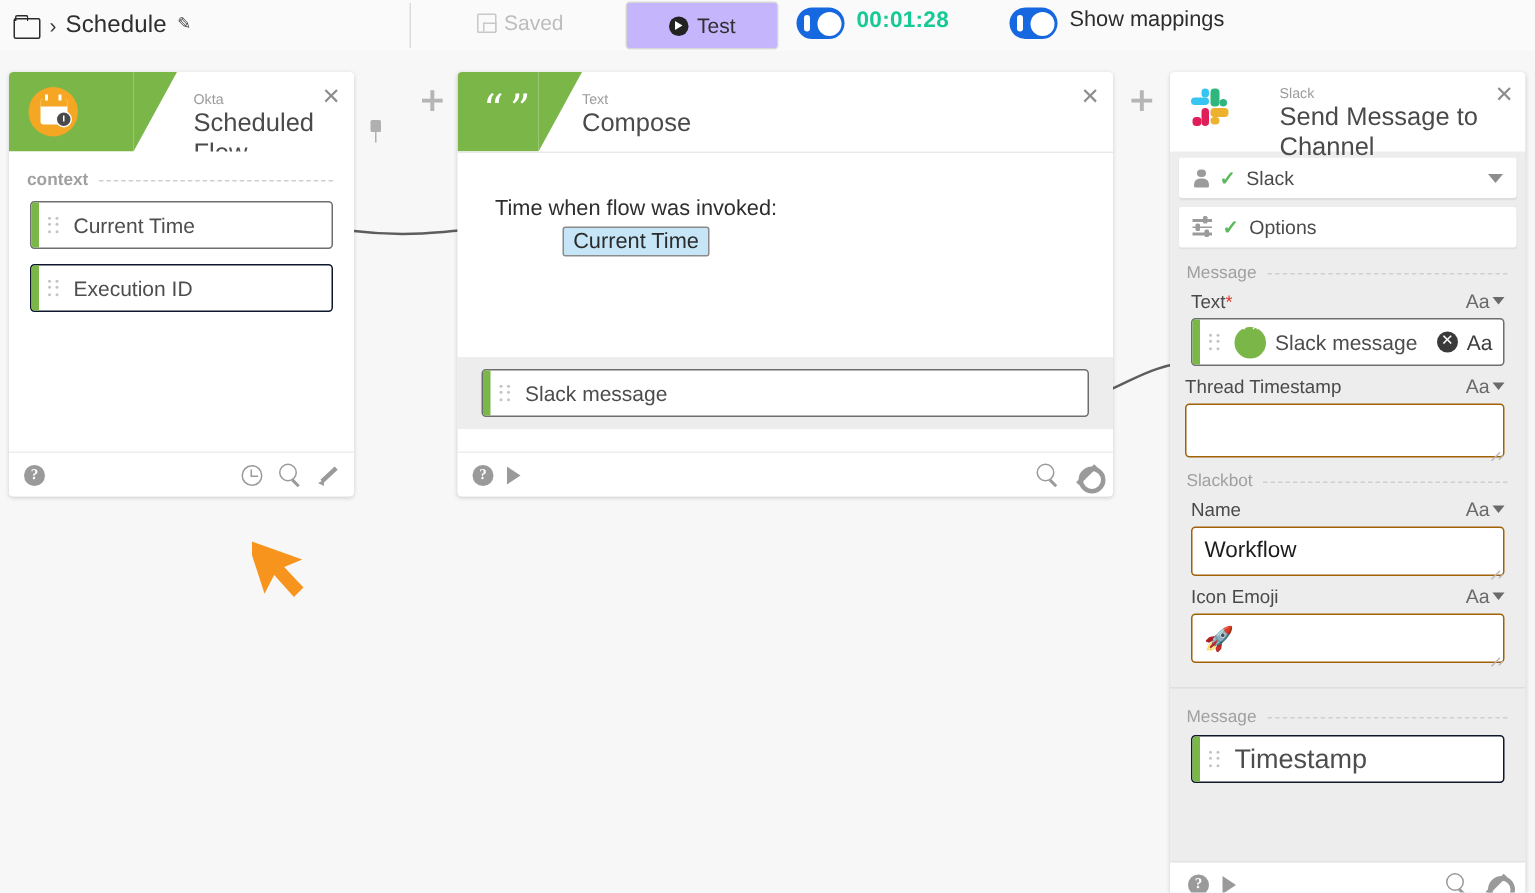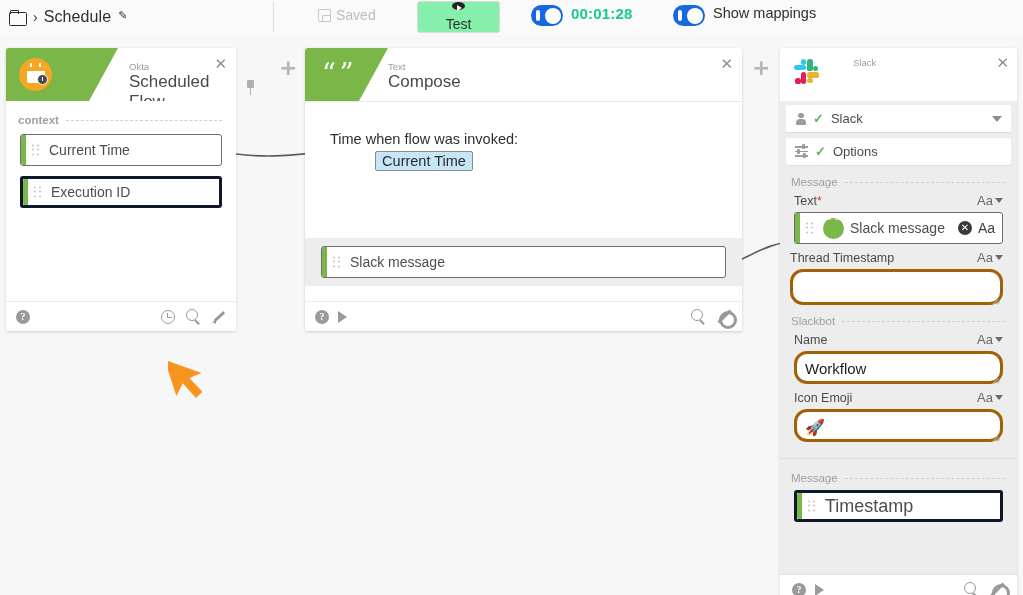--- a/index.html
+++ b/index.html
@@ -40,24 +40,24 @@
   .saved {
     position: absolute; left: 318px; top: 7px;
     display: flex; align-items: center; gap: 5px;
     color: #bdbdbd; font-size: 14px;
   }
   .disk { width: 13px; height: 13px; border: 1.4px solid #c8c8c8; border-radius: 1px; position: relative; }
   .disk:after { content:""; position:absolute; left:2.5px; top:5px; width:7px;height:5px;border:1.4px solid #c8c8c8;border-bottom:none;}
 
   .test-btn {
     position: absolute; left: 417px; top: 1px;
-    width: 83px; height: 32px;
-    background: #86efac; border: 1px solid #d8d8d8; border-radius: 3px;
+    width: 102px; height: 32px;
+    background: #c4b5fd; border: 1px solid #d8d8d8; border-radius: 3px;
     display: flex; align-items: center; justify-content: center; gap: 6px;
-    font-size: 14px; color: #303030; cursor: pointer; flex-direction: column;
+    font-size: 14px; color: #303030; cursor: pointer;
   }
   .play-circ { width: 13px; height: 13px; border-radius: 50%; background: #222; position: relative; }
   .play-circ:after {
     content: ""; position: absolute; left: 4.6px; top: 3.3px;
     border-left: 5px solid #fff; border-top: 3.2px solid transparent; border-bottom: 3.2px solid transparent;
   }
 
   .toggle-group { position: absolute; display: flex; align-items: flex-start; gap: 8px; }
   .tg-timer { left: 531px; top: 5px; }
   .tg-map { left: 673px; top: 5px; }
@@ -180,21 +180,21 @@
   }
   .okta-clk:after { content:""; position:absolute; left:3.5px;top:1.5px;width:1px;height:4px;background:#fff;}
 
   .section-label {
     font-size: 11.5px; color: #a0a0a0; display: flex; align-items: center; gap: 7px;
     white-space: nowrap;
   }
   .section-label .dash { flex: 1; border-top: 1px dashed #cfcfcf; height: 0; }
 
   .pill {
-    background: #fff; border: 3px solid #0f172a; border-radius: 3px;
+    background: #fff; border: 1px solid #0f172a; border-radius: 3px;
     height: 32px; display: flex; align-items: center; position: relative;
     padding-left: 28px; font-size: 14px; color: #4d4d4d;
   }
   .pill.sel { border: 1.6px solid #6e6e6e; }
   .pill:before {
     content:""; position:absolute; left:0; top:0; bottom:0; width:5px; background:#7ab648;
     border-radius: 2px 0 0 2px;
   }
   .grip {
     position: absolute; left: 11px; top: 50%; transform: translateY(-50%);
@@ -259,21 +259,21 @@
     font-size: 12.5px; color: #4a4a4a; display: flex; align-items: center;
   }
   .req { color: #e0382d; font-size: 12px; }
   .aa {
     margin-left: auto; font-size: 13px; color: #6a6a6a; display: flex; align-items: center; gap: 2px;
     cursor: pointer;
   }
   .aa-caret { border-left: 4px solid transparent; border-right: 4px solid transparent; border-top: 5px solid #6a6a6a; }
 
   .ta {
-    background: #fff; border: 3px solid #a16207; border-radius: 13px;
+    background: #fff; border: 1px solid #a16207; border-radius: 3px;
     position: relative;
   }
   .ta-resize {
     position: absolute; right: 2px; bottom: 1px; width: 8px; height: 8px;
   }
   .ta-resize:before, .ta-resize:after {
     content:""; position:absolute; right:0; background:#b8b8b8; height:1px; transform-origin: right center;
   }
   .ta-resize:before { width: 8px; bottom: 1px; transform: rotate(-45deg); }
   .ta-resize:after { width: 4px; bottom: 1px; right:0; transform: rotate(-45deg) translateY(3px); }
@@ -471,20 +471,21 @@
           <span style="background:#36c5f0; left:6.5px;top:0px;    width:5.5px;height:5.5px;"></span>
           <span style="background:#2eb67d; left:13px; top:0px;    width:5.5px;height:12px;"></span>
           <span style="background:#2eb67d; left:18.5px;top:6.5px; width:5.5px;height:5.5px;"></span>
           <span style="background:#ecb22e; left:13px; top:13px;   width:12px; height:5.5px;"></span>
           <span style="background:#ecb22e; left:13px; top:18.5px; width:5.5px;height:5.5px;"></span>
           <span style="background:#e01e5a; left:6.5px;top:13px;   width:5.5px;height:12px;"></span>
           <span style="background:#e01e5a; left:1px;  top:19px;   width:5.5px;height:5.5px;"></span>
         </div>
         <div class="head-meta" style="left:73px; top:9px; right:26px;">
           <div class="head-sub">Slack</div>
+          <div class="head-title">Send Message to Channel</div>
         </div>
         <span class="close-x" style="right:8px; top:8px;">✕</span>
       </div>
 
       <div style="position:absolute; left:0; top:57px; right:0; bottom:30px; background:#ededed; overflow:hidden;">
 
         <div class="row-sel">
           <span class="person-ic"></span>
           <span class="check">✓</span>
           <span>Slack</span>

